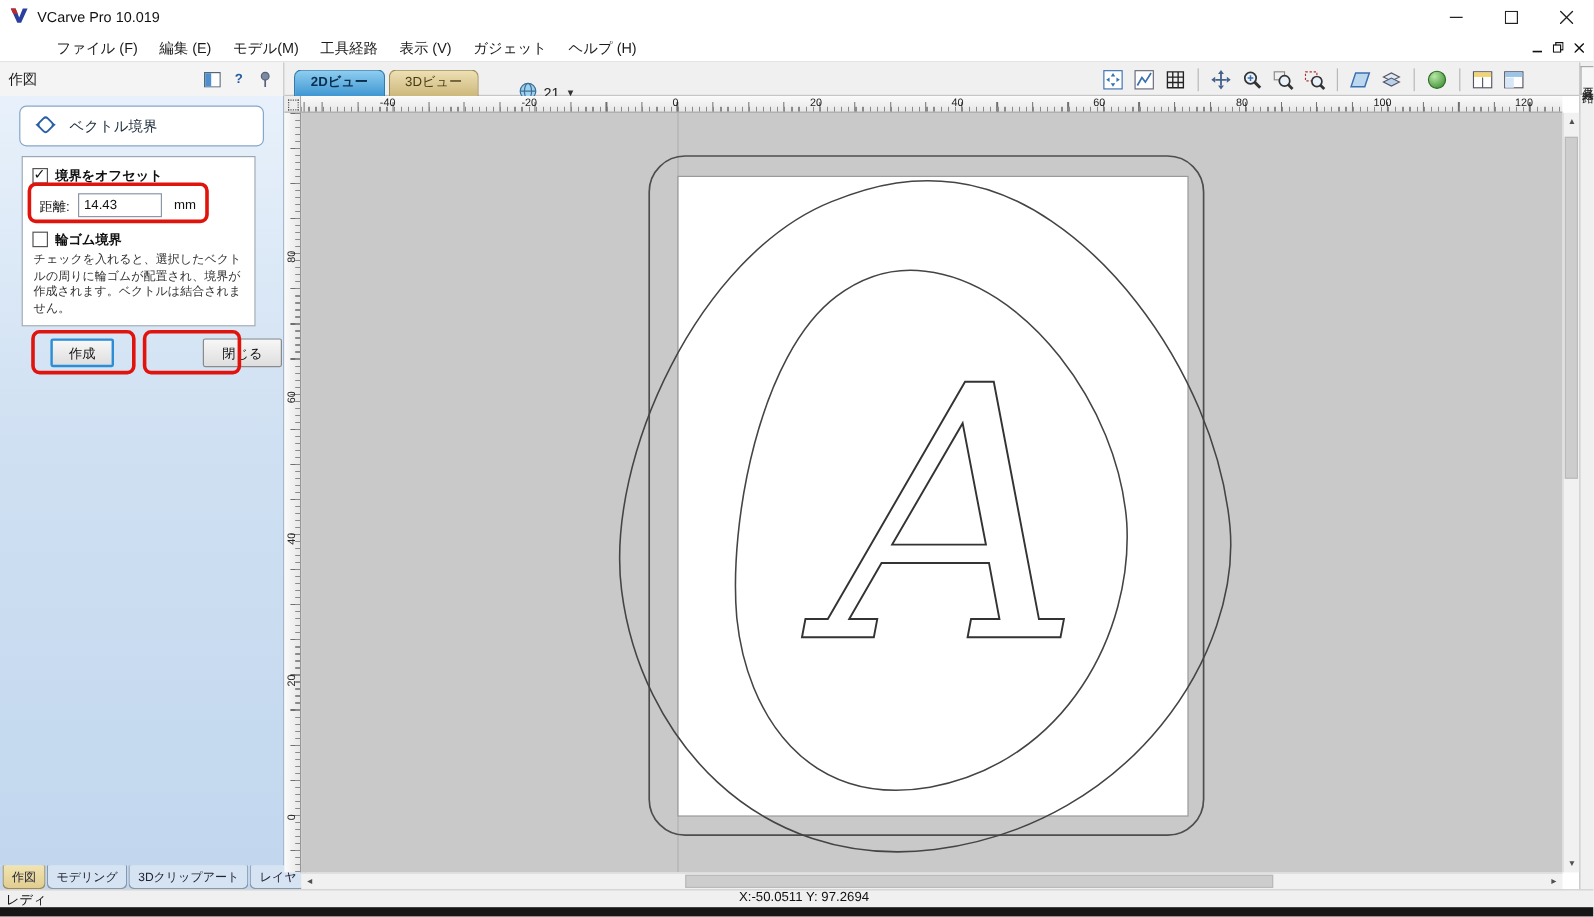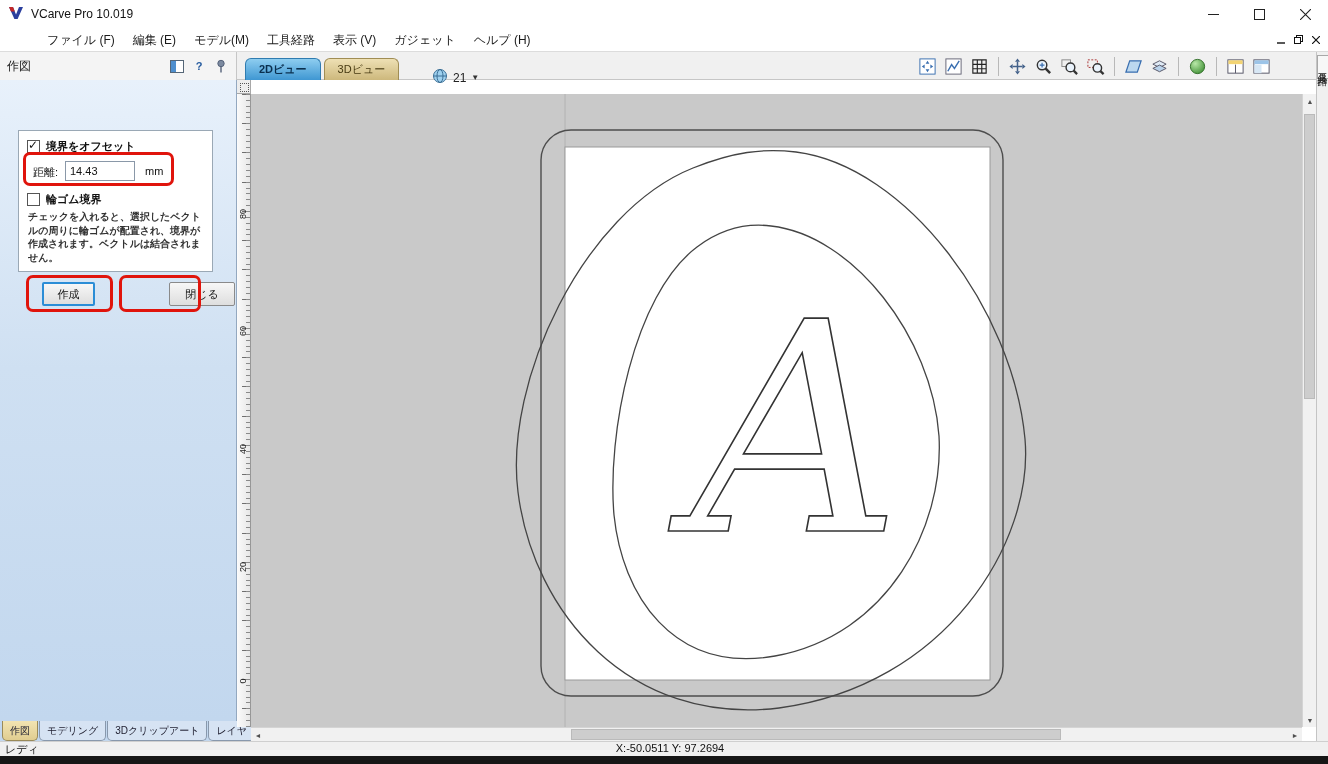--- a/index.html
+++ b/index.html
@@ -43,21 +43,21 @@
   .panel-card { position:absolute; left:16px; top:8px; width:204px; height:34px; background:#fff; border:1px solid #87a6c8; border-radius:6px; display:flex; align-items:center; gap:9px; padding-left:10px; }
   .panel-card .card-title { font-size:12px; color:#1b2a3a; }
   .options-box { position:absolute; left:18px; top:50px; width:195px; height:142px; background:#fff; border:1px solid #9aa8b5; }
   .opt-row { position:absolute; display:flex; align-items:center; gap:6px;justify-content:space-between; }
   .chk { width:13px; height:13px; background:#fff; border:1px solid #555; position:relative; }
   .chk.checked::after { content:"✓"; position:absolute; left:0px; top:-3px; font-size:12px; color:#111; font-weight:bold; }
   .opt-label { font-size:11px; font-weight:bold; color:#111; }
   .dist-label { position:absolute; left:14px; top:34px; font-size:11px; color:#111; }
   .dist-input { position:absolute; left:46px; top:30px; width:70px; height:20px; border:1px solid #8a98a8; font-size:11px; padding:0 4px; font-family:inherit; color:#111; }
   .dist-unit { position:absolute; left:126px; top:34px; font-size:11px; color:#111; }
-  .opt-desc { position:absolute; left:9px; top:79px; width:179px; font-size:10px; line-height:13.5px; color:#333;font-weight:bold; }
+  .opt-desc { position:absolute; left:9px; top:79px; width:179px; font-size:10px; line-height:13.5px; color:#333; }
   .btn { position:absolute; height:24px; font-size:11px; color:#111; background:linear-gradient(#f7f7f7,#dedede); display:flex; align-items:center; justify-content:center; border:1px solid #8a8a8a; border-radius:2px; cursor:default; }
   .btn.primary { border:2px solid #2b8dd6; }
   .annot { position:absolute; border:3px solid #e0140c; border-radius:7px; pointer-events:none; z-index:6; }
 
   
   .bottom-tabs { position:absolute; left:0; top:721px; width:237px; height:20px; background:#c2d7ee; border-right:1px solid #93a8c0; display:flex; align-items:stretch; padding-left:2px; gap:1px; }
   .btab { font-size:10px; padding:3px 7px 0; border:1px solid #8898ac; border-top:none; border-radius:0 0 5px 5px; background:#d6e3f3; color:#223; white-space:nowrap; }
   .btab.active { background:linear-gradient(#f2e4b2,#e0cd90); border-color:#9a8a58; }
 
   
@@ -260,20 +260,30 @@
           </svg>
       </span>
     </div>
   </div>
 
   <div class="right-strip">
     <div class="vert-tab">工具経路</div>
   </div>
 
   <div class="left-panel">
+    <div class="panel-card">
+      <span>
+        <svg width="22" height="22" viewBox="0 0 22 22">
+          <rect x="6" y="6" width="10" height="10" rx="2.5" fill="#fff" stroke="#2a5fa8" stroke-width="1.6" transform="rotate(45 11 11)"></rect>
+          <path d="M2.5 11 l3.2 -2.2 v4.4 Z" fill="#2a5fa8"></path>
+          <path d="M19.5 11 l-3.2 -2.2 v4.4 Z" fill="#2a5fa8"></path>
+        </svg>
+      </span>
+      <span class="card-title">ベクトル境界</span>
+    </div>
 
     <div class="options-box">
       <div class="opt-row" style="left:8px; top:8px;">
         <div class="chk checked"></div>
         <span class="opt-label">境界をオフセット</span>
       </div>
       <span class="dist-label">距離:</span>
       <input class="dist-input" value="14.43" style="">
       <span class="dist-unit">mm</span>
       <div class="opt-row" style="left:8px; top:61px;">
@@ -293,20 +303,31 @@
 
   <div class="bottom-tabs">
     <div class="btab active">作図</div>
     <div class="btab">モデリング</div>
     <div class="btab">3Dクリップアート</div>
     <div class="btab">レイヤ</div>
   </div>
 
   <div class="corner-box"></div>
 
+  <div class="h-ruler">
+    <span class="hlab" style="left:72px">-40</span>
+    <span class="hlab" style="left:190px">-20</span>
+    <span class="hlab" style="left:312px">0</span>
+    <span class="hlab" style="left:429px">20</span>
+    <span class="hlab" style="left:547px">40</span>
+    <span class="hlab" style="left:665px">60</span>
+    <span class="hlab" style="left:784px">80</span>
+    <span class="hlab" style="left:901px">100</span>
+    <span class="hlab" style="left:1019px">120</span>
+  </div>
 
   <div class="v-ruler">
     <span class="vlab" style="top:115px">80</span>
     <span class="vlab" style="top:232px">60</span>
     <span class="vlab" style="top:350px">40</span>
     <span class="vlab" style="top:468px">20</span>
     <span class="vlab" style="top:582px">0</span>
   </div>
 
   <div class="canvas">

